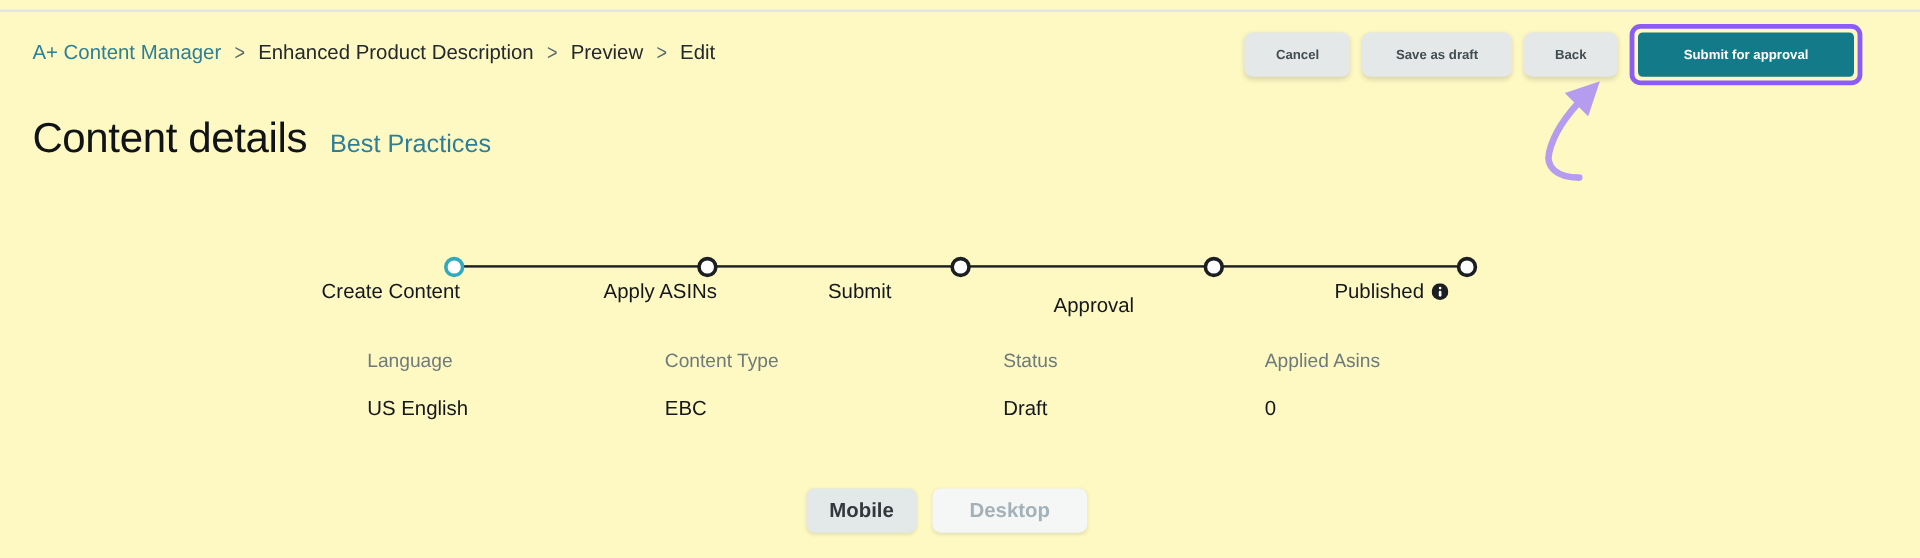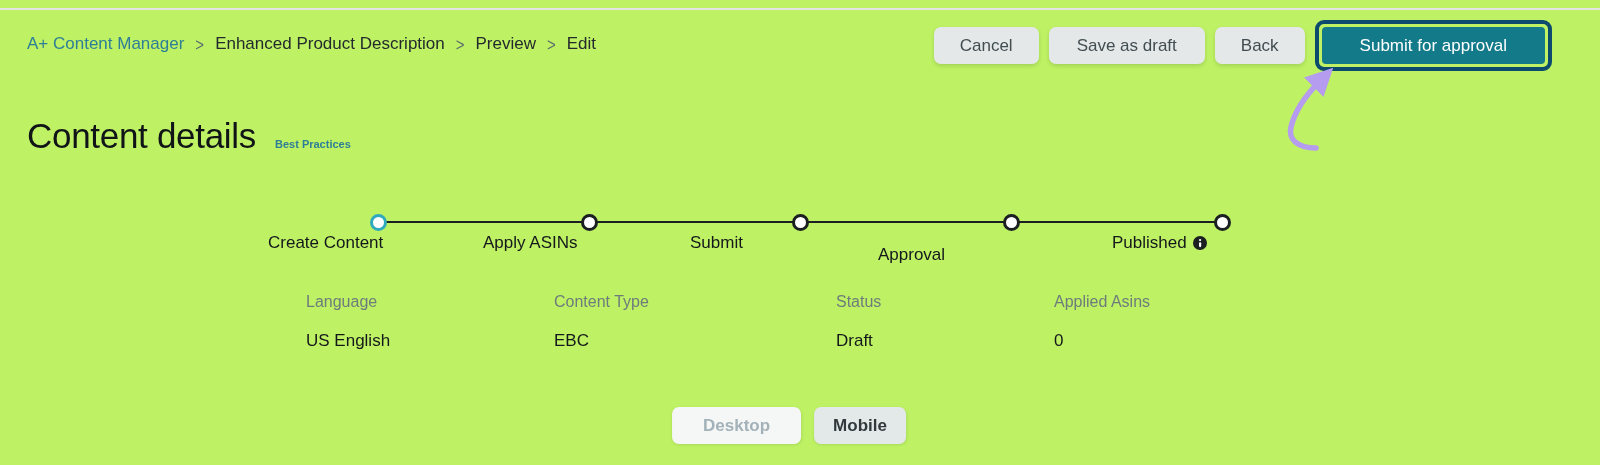--- a/index.html
+++ b/index.html
@@ -1,47 +1,47 @@
 <!DOCTYPE html>
 <html><head>
 <meta charset="utf-8">
 <style>
   * { margin: 0; padding: 0; box-sizing: border-box; }
   html, body { width: 1600px; height: 465px; background: #ffffff; overflow: hidden;
     font-family: "Liberation Sans", sans-serif; }
-  .stage { position: relative; width: 1600px; height: 465px; background: #bef264; }
+  .stage { position: relative; width: 1600px; height: 465px; background: #fef9c3; }
 
   .topline { position: absolute; left: 0; top: 8px; width: 1600px; height: 2px;
     background: #e3e4e4; }
 
   
   .breadcrumb { position: absolute; left: 27px; top: 34px; display: flex;
     align-items: center; gap: 11px; font-size: 17px; color: #23292c; white-space: nowrap; }
   .crumb-link { color: #2d7e96; cursor: pointer; }
   .crumb { color: #23292c; cursor: pointer; }
   .crumb-sep { color: #5a6a6e; font-size: 15px; transform: scaleY(1.25); }
 
   
   .toolbar { position: absolute; top: 20px; right: 48px; display: flex;
     align-items: center; gap: 10px; }
   .btn { display: inline-flex; align-items: center; justify-content: center;
     height: 37px; border: none; border-radius: 7px; background: #e4e8e8;
-    color: #424d51; font-family: "Liberation Sans", sans-serif; font-size: 17px;
-    font-weight: normal; padding: 0 26px; cursor: pointer;
+    color: #424d51; font-family: "Liberation Sans", sans-serif; font-size: 11px;
+    font-weight: bold; padding: 0 26px; cursor: pointer;
     box-shadow: 0 2px 4px rgba(15,17,17,.14); white-space: nowrap; }
   .btn-save { padding: 6px 28px; }
-  .highlight-frame { border: 4px solid #0c4a6e; border-radius: 9px; padding: 3px; }
+  .highlight-frame { border: 4px solid #8b5cf6; border-radius: 9px; padding: 3px; }
   .btn-primary { background: #127a88; color: #ffffff; padding: 0 38px;
     border-radius: 4px; box-shadow: none; }
 
   
-  .title-row { position: absolute; left: 27px; top: 116px; display: flex;
+  .title-row { position: absolute; left: 27px; top: 96px; display: flex;
     align-items: baseline; gap: 19px; }
   .page-title { font-size: 35px; font-weight: 400; color: #101417; letter-spacing: -0.3px; }
-  .best-practices { font-size: 11px; font-weight: bold; color: #2d7e96; cursor: pointer; }
+  .best-practices { font-size: 21px; font-weight: normal; color: #2d7e96; cursor: pointer; }
 
   
   .step-line { position: absolute; left: 378px; top: 221px; width: 845px; height: 2px;
     background: #1b1f22; }
   .step-dot { position: absolute; top: 214px; width: 17px; height: 17px;
     border-radius: 50%; background: #ffffff; border: 3px solid #1b1f22; }
   .step-dot.active { border-color: #2fa9bd; }
   .step-label { position: absolute; top: 233px; width: 220px; text-align: center;
     font-size: 17px; color: #14181b; display: flex; align-items: center;
     justify-content: flex-start; gap: 6px; white-space: nowrap; }
@@ -100,21 +100,21 @@
     <div class="step-line"></div>
     <div class="step-dot active" style="left: 370px;"></div>
     <div class="step-dot" style="left: 581px;"></div>
     <div class="step-dot" style="left: 792px;"></div>
     <div class="step-dot" style="left: 1003px;"></div>
     <div class="step-dot" style="left: 1214px;"></div>
 
     <div class="step-label" style="left: 268px;">
       <span>Create Content</span>
     </div>
-    <div class="step-label" style="left: 483px;">
+    <div class="step-label" style="left: 503px;">
       <span>Apply ASINs</span>
     </div>
     <div class="step-label" style="left: 690px;">
       <span>Submit</span>
     </div>
     <div class="step-label" style="left: 878px; margin-top: 12px;">
       <span>Approval</span>
     </div>
     <div class="step-label" style="left: 1112px;">
       <span>Published</span>
@@ -137,22 +137,22 @@
   <div class="field" style="left: 836px;">
     <div class="lbl">Status</div>
     <div class="val">Draft</div>
   </div>
   <div class="field" style="left: 1054px;">
     <div class="lbl">Applied Asins</div>
     <div class="val">0</div>
   </div>
 
   <div class="preview-toggle">
+    <button class="toggle-btn toggle-mobile">Mobile</button>
     <button class="toggle-btn toggle-desktop">Desktop</button>
-    <button class="toggle-btn toggle-mobile">Mobile</button>
   </div>
 
   <svg class="arrow-overlay" viewBox="0 0 1600 465">
     <defs>
       <marker id="arrowhead" markerWidth="5" markerHeight="5" refX="1.6" refY="2.5" orient="auto">
         <polygon points="0,0 5,2.5 0,5" fill="#b69cef"></polygon>
       </marker>
     </defs>
     <path d="M 1316 148 C 1297 148 1288 139 1291 127 C 1295 110 1306 95 1320 81" fill="none" stroke="#b69cef" stroke-width="5.5" stroke-linecap="round" marker-end="url(#arrowhead)"></path>
   </svg>

